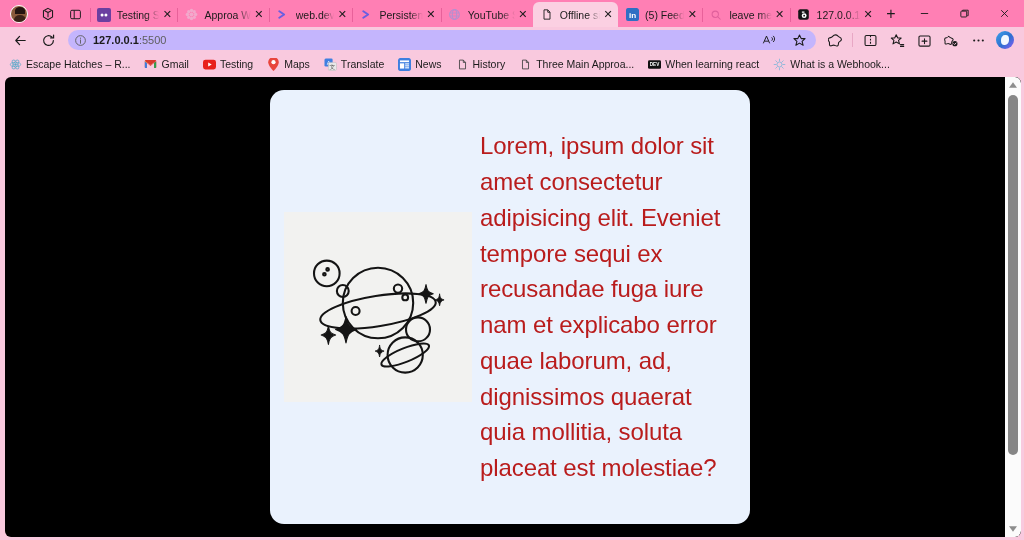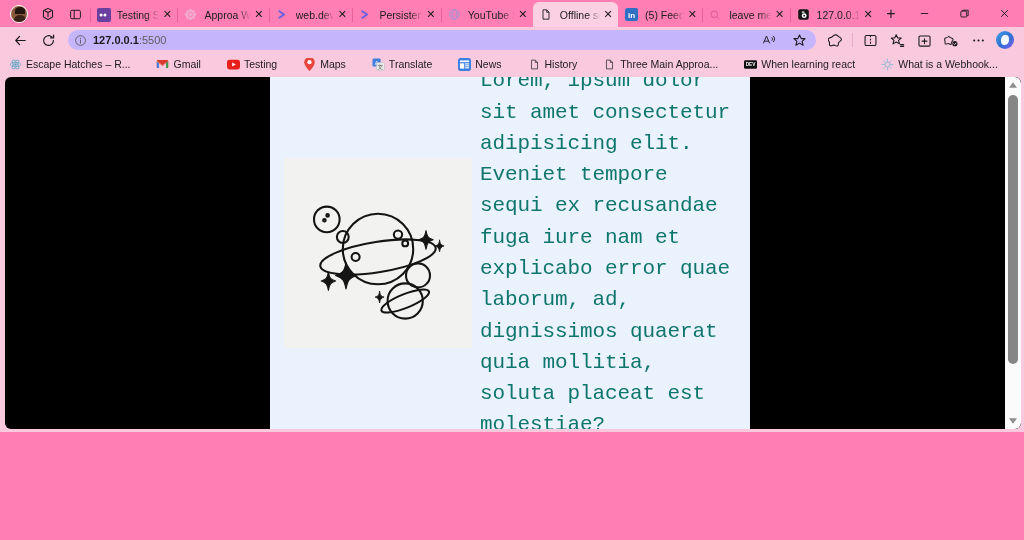--- a/index.html
+++ b/index.html
@@ -8,21 +8,21 @@
     width: 1024px; height: 540px;
     overflow: hidden;
     background: #ff7fb4;
     font-family: "Liberation Sans", sans-serif;
     -webkit-font-smoothing: antialiased;
   }
   * { box-sizing: border-box; }
 
   
   .browser {
-    width: 1024px; height: 432px;
+    width: 1024px; height: 540px;
     display: flex; flex-direction: column;
     background: #ff7fb4;
   }
 
   
   .tabstrip {
     height: 27px;
     background: #ff7fb4;
     display: flex;
     align-items: flex-end;
@@ -82,21 +82,21 @@
   .tab.active {
     background: #fbd0e2;
     border-radius: 6px 6px 0 0;
     max-width: 104px;
     margin-top: 12px;
   }
   .tab-favicon {
     width: 14px; height: 14px;
     flex: 0 0 14px;
     margin-right: 6px;
-    display: flex; align-items: center; 
+    display: flex; align-items: center; justify-content: center;
     font-size: 9px;
     border-radius: 2px;
     overflow: hidden;
   }
   .tab-title {
     font-size: 10.5px;
     white-space: nowrap;
     overflow: hidden;
     flex: 1 1 auto;
     -webkit-mask-image: linear-gradient(to right, #000 70%, transparent 100%);
@@ -178,21 +178,21 @@
     width:8px;height:10px;border-radius:50% 40% 50% 40%;
     background:#f3f8ff;
   }
 
   
   .bookmarks {
     height: 22px;
     background: #f9c9de;
     display: flex; 
     padding: 0 4px;
-    gap: 16px;
+    gap: 4px;
     flex: 0 0 auto;
     overflow: hidden;
   }
   .bm {
     display: flex; align-items: center;
     gap: 4px;
     padding: 2px 5px;
     border-radius: 4px;
     font-size: 10.5px;
     color: #1b1b1b;
@@ -235,26 +235,25 @@
     margin-left: -6px;
   }
   .card-img {
     width: 188px; height: 190px;
     flex: 0 0 188px;
     background: #f2f2f0;
     display: flex; align-items: center; justify-content: center;
   }
   .card-img svg { width: 160px; height: 160px; display: block; }
   .card-text {
-    font-size: 21px;
+    font-size: 24px;
     line-height: 1.49;
-    color: #0f766e;
+    color: #b91c1c;
     flex: 1 1 auto;
     letter-spacing: -0.1px;
-    font-family: Liberation Mono, monospace;
   }
 
   
   .scrollbar {
     position: absolute; right: 0; top: 0; bottom: 0;
     width: 16px;
     background: #fbfbfb;
     display: flex; flex-direction: column; align-items: center;
     border-radius: 0 6px 6px 0;
   }

